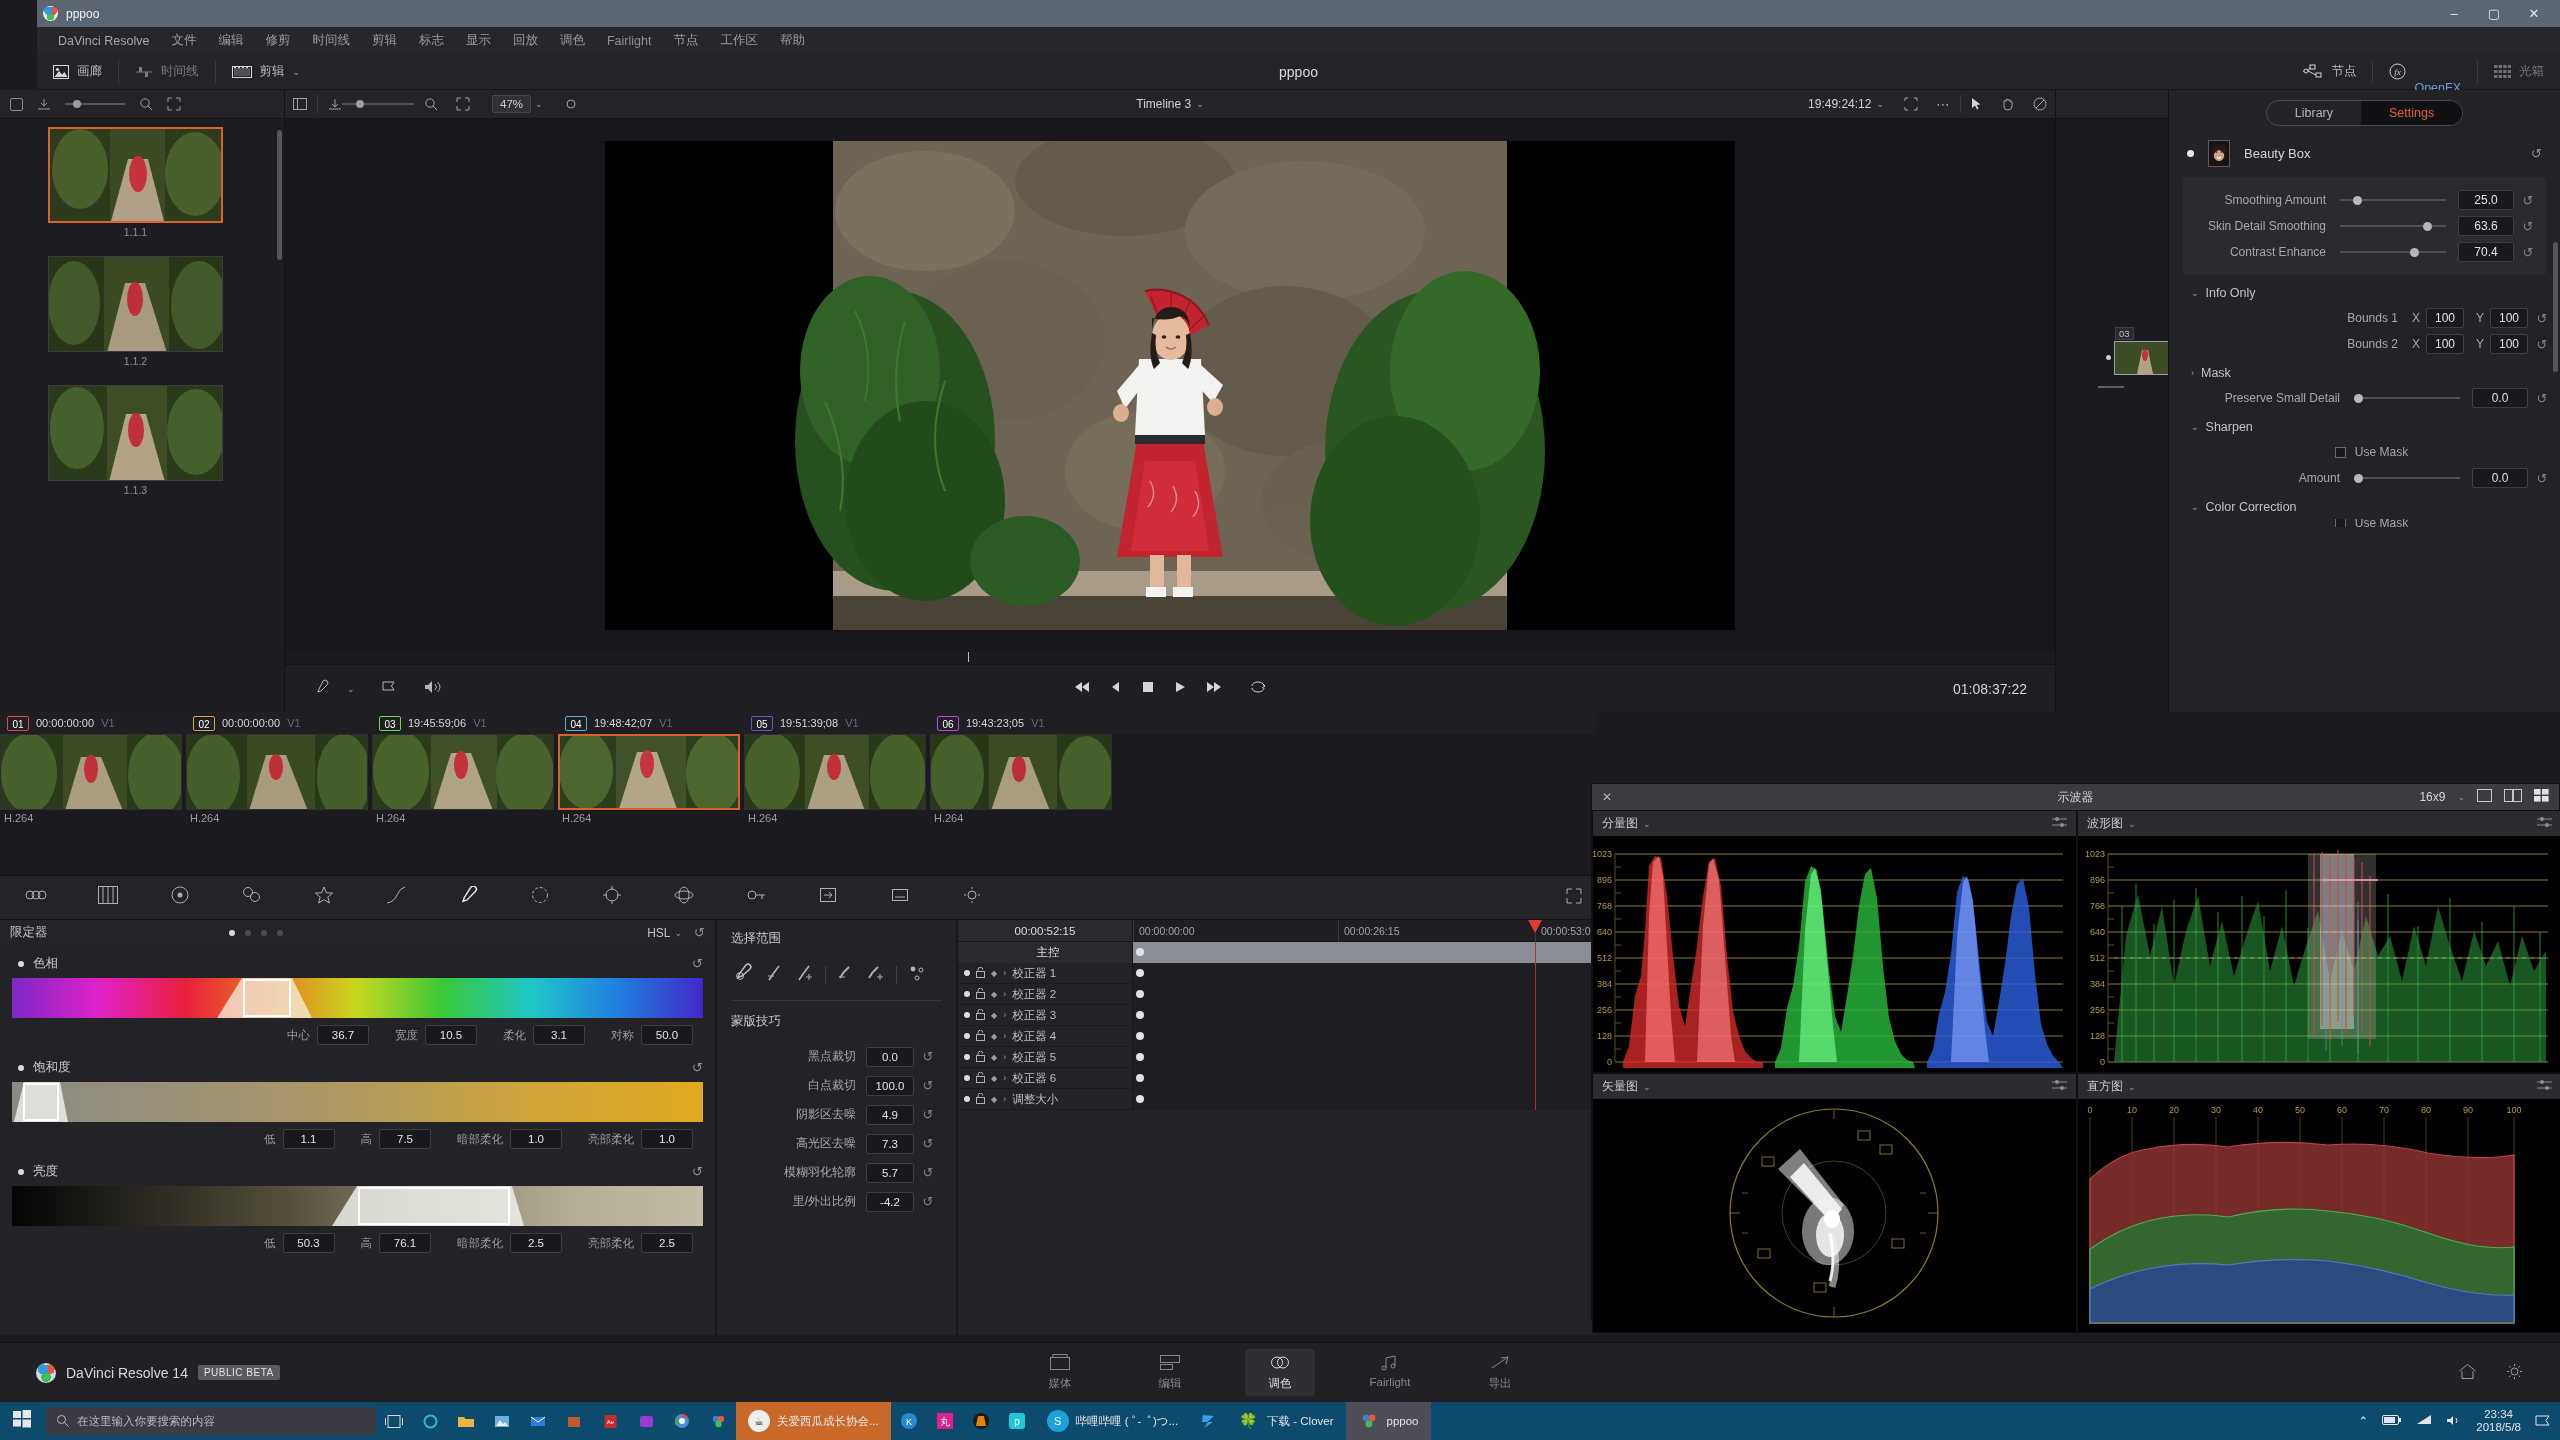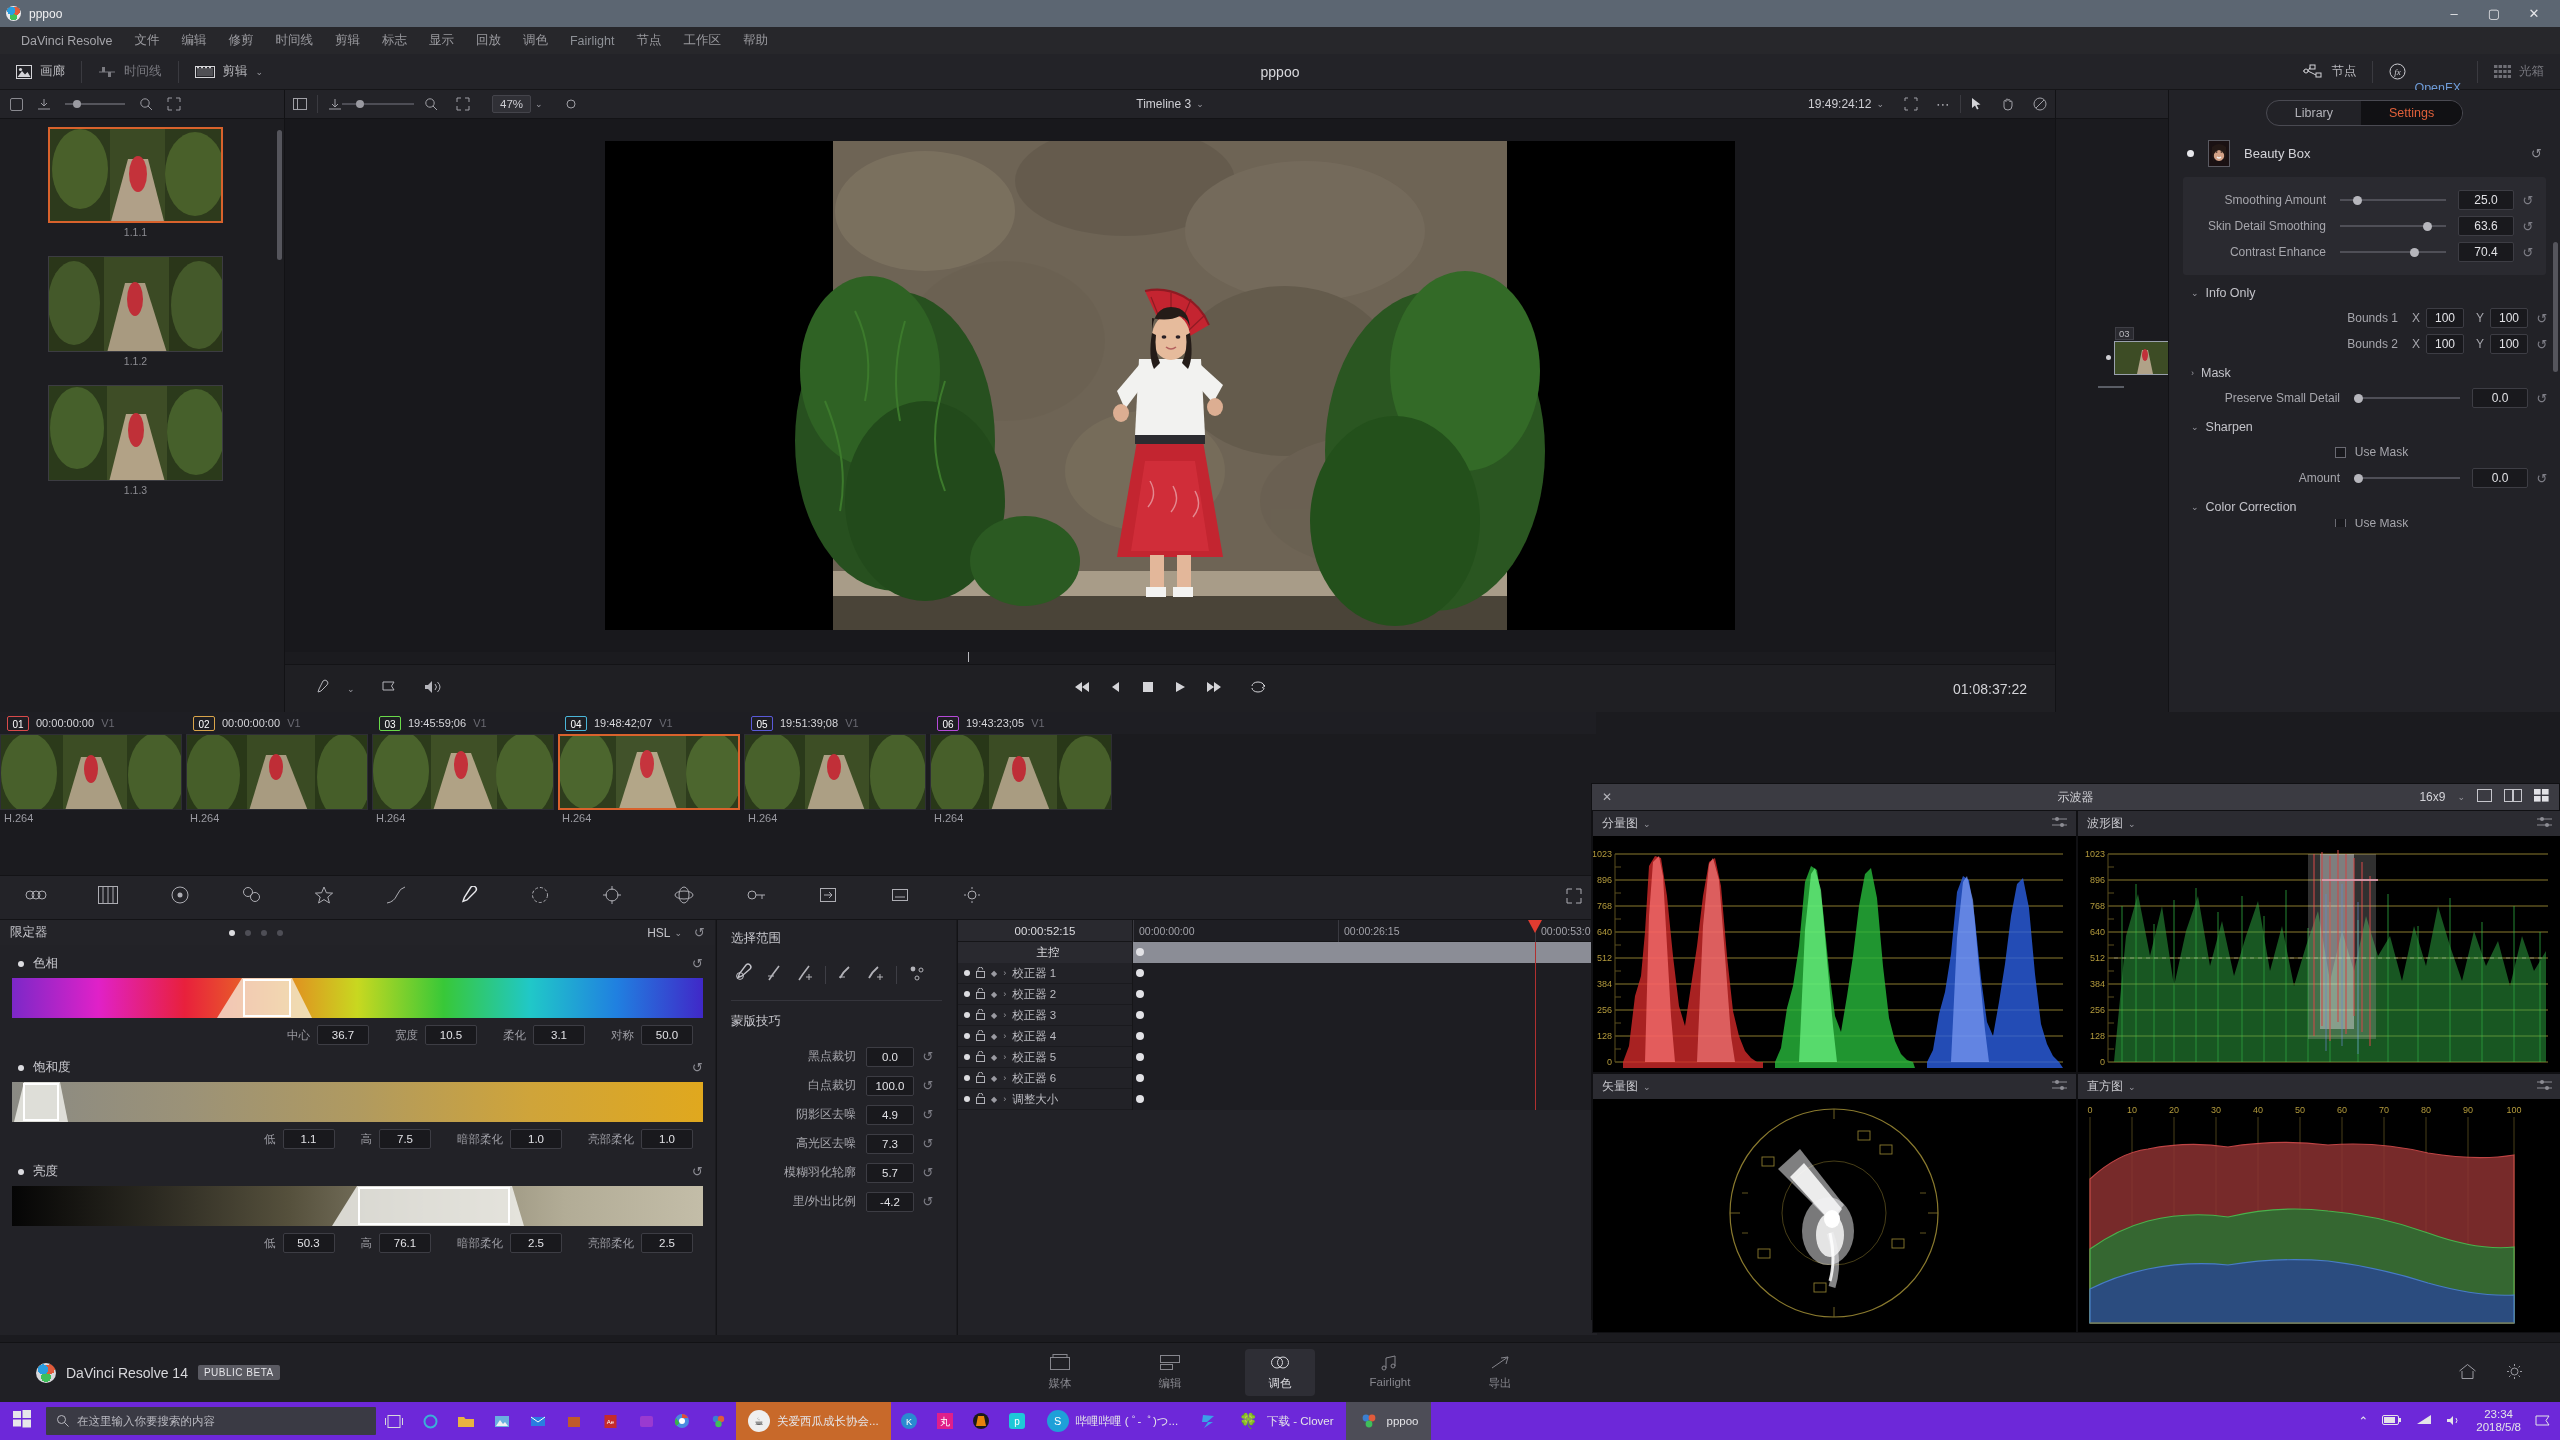--- a/index.html
+++ b/index.html
@@ -1,18 +1,18 @@
 <!DOCTYPE html>
 <html><head>
 <meta charset="utf-8">
 <style>
   * { box-sizing: border-box; margin:0; padding:0; }
   html,body { width:2560px; height:1440px; overflow:hidden; background:#1b1b1f;
     font-family:"Liberation Sans","DejaVu Sans",sans-serif; color:#c8c8cc; }
-  .app { position:relative; width:2560px; height:1440px; }
+  .app { position:relative; width:2560px; height:1440px;padding-left:37px; }
 
   
   .titlebar { height:27px; background:#5c6672; display:flex; align-items:center; padding:0 6px; }
   .tb-logo { width:15px; height:15px; border-radius:50%; position:relative; margin-right:8px;
      background:radial-gradient(circle at 35% 32%, #2a9de0 0 4px, transparent 4px),
                 radial-gradient(circle at 68% 32%, #e05b3b 0 4px, transparent 4px),
                 radial-gradient(circle at 50% 70%, #3fbf5a 0 4px, transparent 4px), #e9e9ec; }
   .tb-title { font-size:12px; color:#f0f0f2; }
   .tb-btns { margin-left:auto; display:flex; gap:0; }
   .tb-btn { width:40px; height:27px; display:flex; align-items:center; justify-content:center;
@@ -207,21 +207,21 @@
   .pn-name { font-size:14px; color:#d8d8dc; }
   .pn-beta { background:#5a5a62; color:#e4e4e8; font-size:10px; padding:2px 6px; border-radius:2px; letter-spacing:.5px; }
   .pn-center { position:absolute; left:50%; transform:translateX(-50%); display:flex; gap:40px; }
   .pn-item { display:flex; flex-direction:column; align-items:center; gap:3px; width:70px;
      font-size:11.5px; color:#86868d; padding:5px 6px; border-radius:4px; }
   .pn-item.active { background:#2e2e35; color:#d9d9de; }
   .pn-right { margin-left:auto; display:flex; gap:28px; padding-right:36px; color:#9a9aa1; font-size:15px; }
 
   
   .taskbar { position:absolute; bottom:0; left:0; width:2560px; height:38px;
-     background:#6d28d9; display:flex; align-items:center; }
+     background:#0c4a6e; display:flex; align-items:center; }
   .tk-start { width:44px; text-align:center; color:#e6e6ea; font-size:17px; }
   .tk-search { width:330px; height:28px; background:#3a3a44; border-radius:1px; display:flex;
      align-items:center; padding:0 10px; gap:8px; font-size:11.5px; color:#b9b9c0; margin-left:2px; }
   .tk-icons { display:flex; align-items:center; gap:0; }
   .tk-ic { width:36px; height:38px; display:flex; align-items:center; justify-content:center; font-size:15px; }
   .tk-task { height:38px; display:flex; align-items:center; gap:7px; padding:0 12px; font-size:11.5px;
      color:#e4e4e8; max-width:230px; }
   .tk-task.active { background:#4d4d57; }
   .tk-right { margin-left:auto; display:flex; align-items:center; gap:14px; padding-right:10px;
      font-size:11.5px; color:#e4e4e8; }

